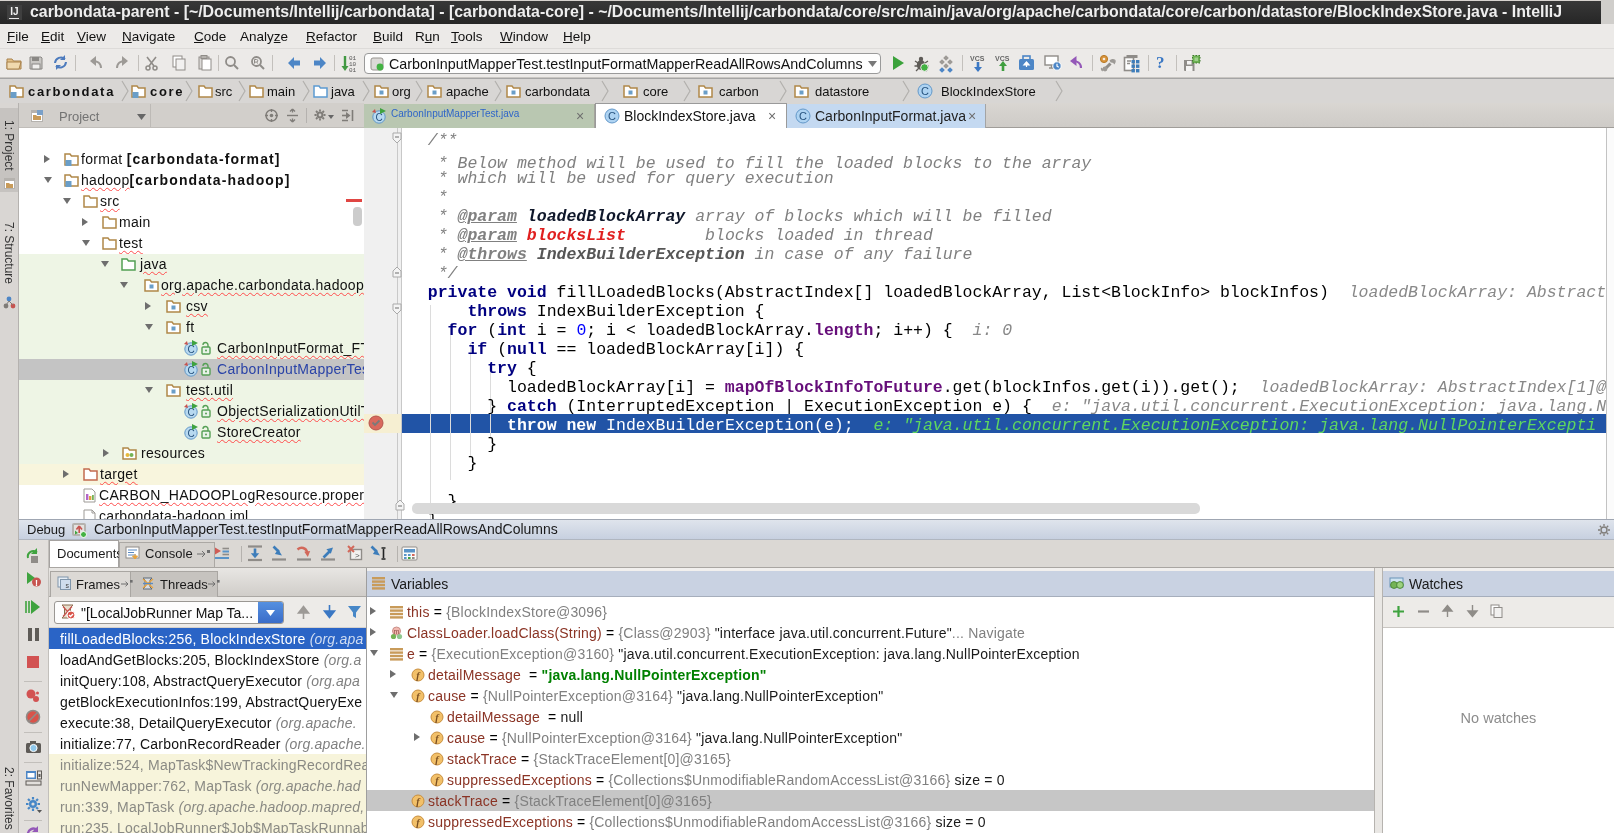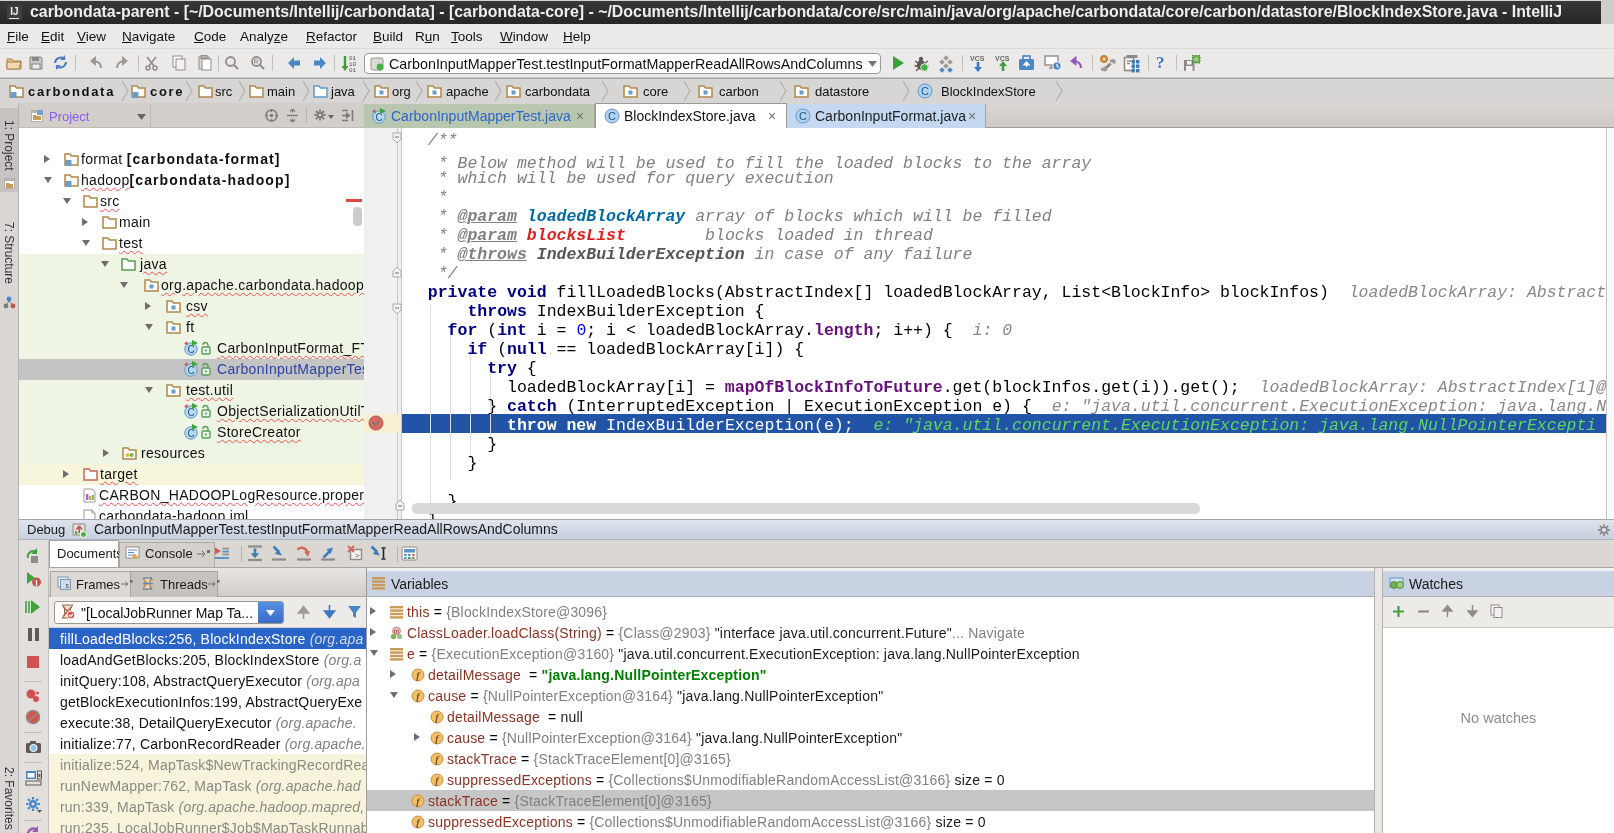--- a/index.html
+++ b/index.html
@@ -352,21 +352,21 @@
   </svg>
 <div class="abs" style="left:16px;top:767px;transform:rotate(90deg);transform-origin:0 0;font-size:12px;color:#333;white-space:pre">2: Favorites</div>
 
 <div class="abs" id="projhdr"></div>
 <svg style="left:30px;top:109px" width="14" height="14">
     <rect x="1" y="1" width="12" height="12" fill="#b5b2ae"></rect>
     <rect x="2" y="4" width="10" height="8" fill="#fff"></rect>
     <path d="M3 6h3l1 1h4v4H3z" fill="#c89b5a"></path>
     <rect x="7" y="1" width="6" height="5" fill="#7aa0c8"></rect>
   </svg>
-<div class="txt" style="left:49px;top:109px;color:#8b5cf6">Project</div>
+<div class="txt" style="left:59px;top:109px;color:#737373">Project</div>
 <svg style="left:137px;top:114px" width="10" height="7">
     <path d="M0 0h9L4.5 6z" fill="#666"></path>
   </svg>
 <svg style="left:265px;top:109px" width="13" height="13">
     <circle cx="6.5" cy="6.5" r="5.5" fill="none" stroke="#7f7c78" stroke-width="1.4"></circle>
     <circle cx="6.5" cy="6.5" r="1.8" fill="#7f7c78"></circle>
     <path d="M6.5 0v3M6.5 10v3M0 6.5h3M10 6.5h3" stroke="#7f7c78" stroke-width="1.4"></path>
   </svg>
 <svg style="left:286px;top:109px" width="13" height="13">
     <path d="M6.5 0v3.5M6.5 0l-2.5 2.5M6.5 0l2.5 2.5M6.5 13V9.5M6.5 13l-2.5-2.5M6.5 13l2.5-2.5" stroke="#7f7c78" stroke-width="1.3" fill="none"></path>
@@ -560,21 +560,21 @@
 </div>
 
 <div class="abs" id="tabbar"></div>
 <div class="abs" style="left:364px;top:104px;width:231px;height:24px;background:#b9c7b1;border-right:1px solid #a4a49c;box-sizing:border-box"></div>
 <svg style="left:371px;top:108px" width="16" height="16">
     <circle cx="8" cy="9" r="6.2" fill="#b7d9f0" stroke="#6398c9"></circle>
     <text x="8" y="13" font-size="10" text-anchor="middle" fill="#27537f">C</text>
     <path d="M4 1l-3 3 4 1z" fill="#c75450"></path>
     <path d="M9 0l6 3-6 3z" fill="#3fa33f"></path>
   </svg>
-<div class="txt" style="left:391px;top:108px;color:#2f65c8;font-size:14px">CarbonInputMapperTest.java</div>
+<div class="txt" style="left:391px;top:108px;color:#2f65c8;font-size:10px">CarbonInputMapperTest.java</div>
 <div class="txt" style="left:576px;top:108px;color:#6e6e6e;font-size:14px">×</div>
 <div class="abs" style="left:595px;top:103px;width:192px;height:25px;background:#ffffff;border-left:1px solid #9a9a9a;border-right:1px solid #9a9a9a;border-top:1px solid #9a9a9a;box-sizing:border-box"></div>
 <div class="abs" style="left:596px;top:127px;width:190px;height:1px;background:#ffffff"></div>
 <svg style="left:604px;top:108px" width="16" height="16">
     <circle cx="8" cy="8" r="7" fill="#aed3f2" stroke="#6398c9"></circle>
     <text x="8" y="12" font-size="11" text-anchor="middle" fill="#27537f">C</text>
   </svg>
 <div class="txt" style="left:624px;top:108px;color:#111;font-size:14px">BlockIndexStore.java</div>
 <div class="txt" style="left:768px;top:108px;color:#6e6e6e;font-size:14px">×</div>
 <div class="abs" style="left:787px;top:104px;width:199px;height:24px;background:#c4d9f1;border-right:1px solid #a4a4a4;box-sizing:border-box"></div>
@@ -611,21 +611,21 @@
       <path d="M3 5h4" stroke="#6e6e6e"></path>
     </svg>
 <svg style="left:31px;top:372px" width="10" height="11">
       <path d="M1 10h8V4L5 0 1 4z" fill="#f4f4f4" stroke="#a9a9a9"></path>
       <path d="M3 6h4" stroke="#6e6e6e"></path>
     </svg>
 <div class="codeln cmt" style="top:3px">  /**</div>
 <div class="codeln cmt" style="top:26px">   * Below method will be used to fill the loaded blocks to the array</div>
 <div class="codeln cmt" style="top:41px">   * which will be used for query execution</div>
 <div class="codeln cmt" style="top:60px">   *</div>
-<div class="codeln cmt" style="top:79px">   * <u><b>@param</b></u> <b style="color:#0369a1">loadedBlockArray</b> array of blocks which will be filled</div>
+<div class="codeln cmt" style="top:79px">   * <u><b>@param</b></u> <b style="color:#0f172a">loadedBlockArray</b> array of blocks which will be filled</div>
 <div class="codeln cmt" style="top:98px">   * <u><b>@param</b></u> <b style="color:#e01f1f">blocksList</b>        blocks loaded in thread</div>
 <div class="codeln cmt" style="top:117px">   * <u><b>@throws</b></u> <b style="color:#565656">IndexBuilderException</b> in case of any failure</div>
 <div class="codeln cmt" style="top:136px">   */</div>
 <div class="codeln" style="top:155px">  <span class="kw">private</span> <span class="kw">void</span> fillLoadedBlocks(AbstractIndex[] loadedBlockArray, List&lt;BlockInfo&gt; blockInfos)<span class="hint">  loadedBlockArray: Abstract</span></div>
 <div class="codeln" style="top:174px">      <span class="kw">throws</span> IndexBuilderException {</div>
 <div class="codeln" style="top:193px">    <span class="kw">for</span> (<span class="kw">int</span> i = <span class="num">0</span>; i &lt; loadedBlockArray.<span class="fld">length</span>; i++) {<span class="hint">  i: 0</span></div>
 <div class="codeln" style="top:212px">      <span class="kw">if</span> (<span class="kw">null</span> == loadedBlockArray[i]) {</div>
 <div class="codeln" style="top:231px">        <span class="kw">try</span> {</div>
 <div class="codeln" style="top:250px">          loadedBlockArray[i] = <span class="fld">mapOfBlockInfoToFuture</span>.get(blockInfos.get(i)).get();<span class="hint">  loadedBlockArray: AbstractIndex[1]@</span></div>
 <div class="codeln" style="top:269px">        } <span class="kw">catch</span> (InterruptedException | ExecutionException e) {<span class="hint">  e: "java.util.concurrent.ExecutionException: java.lang.N</span></div>

